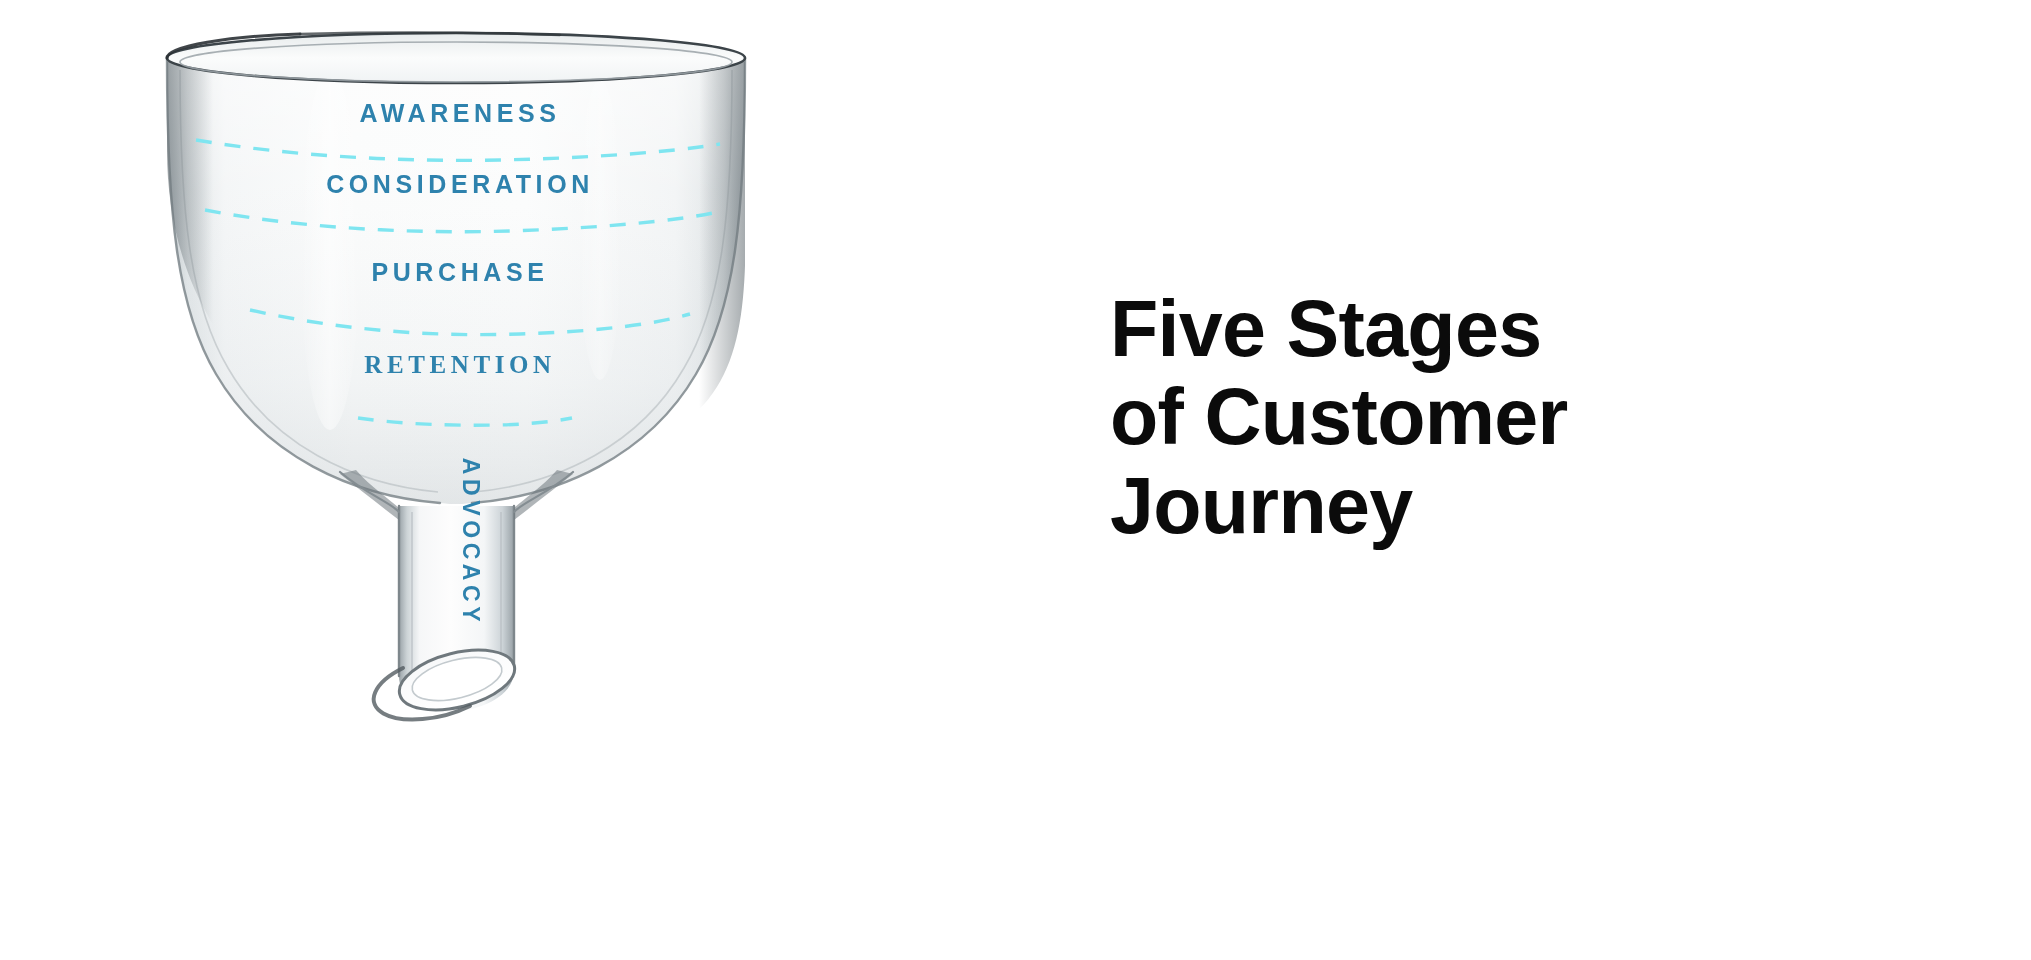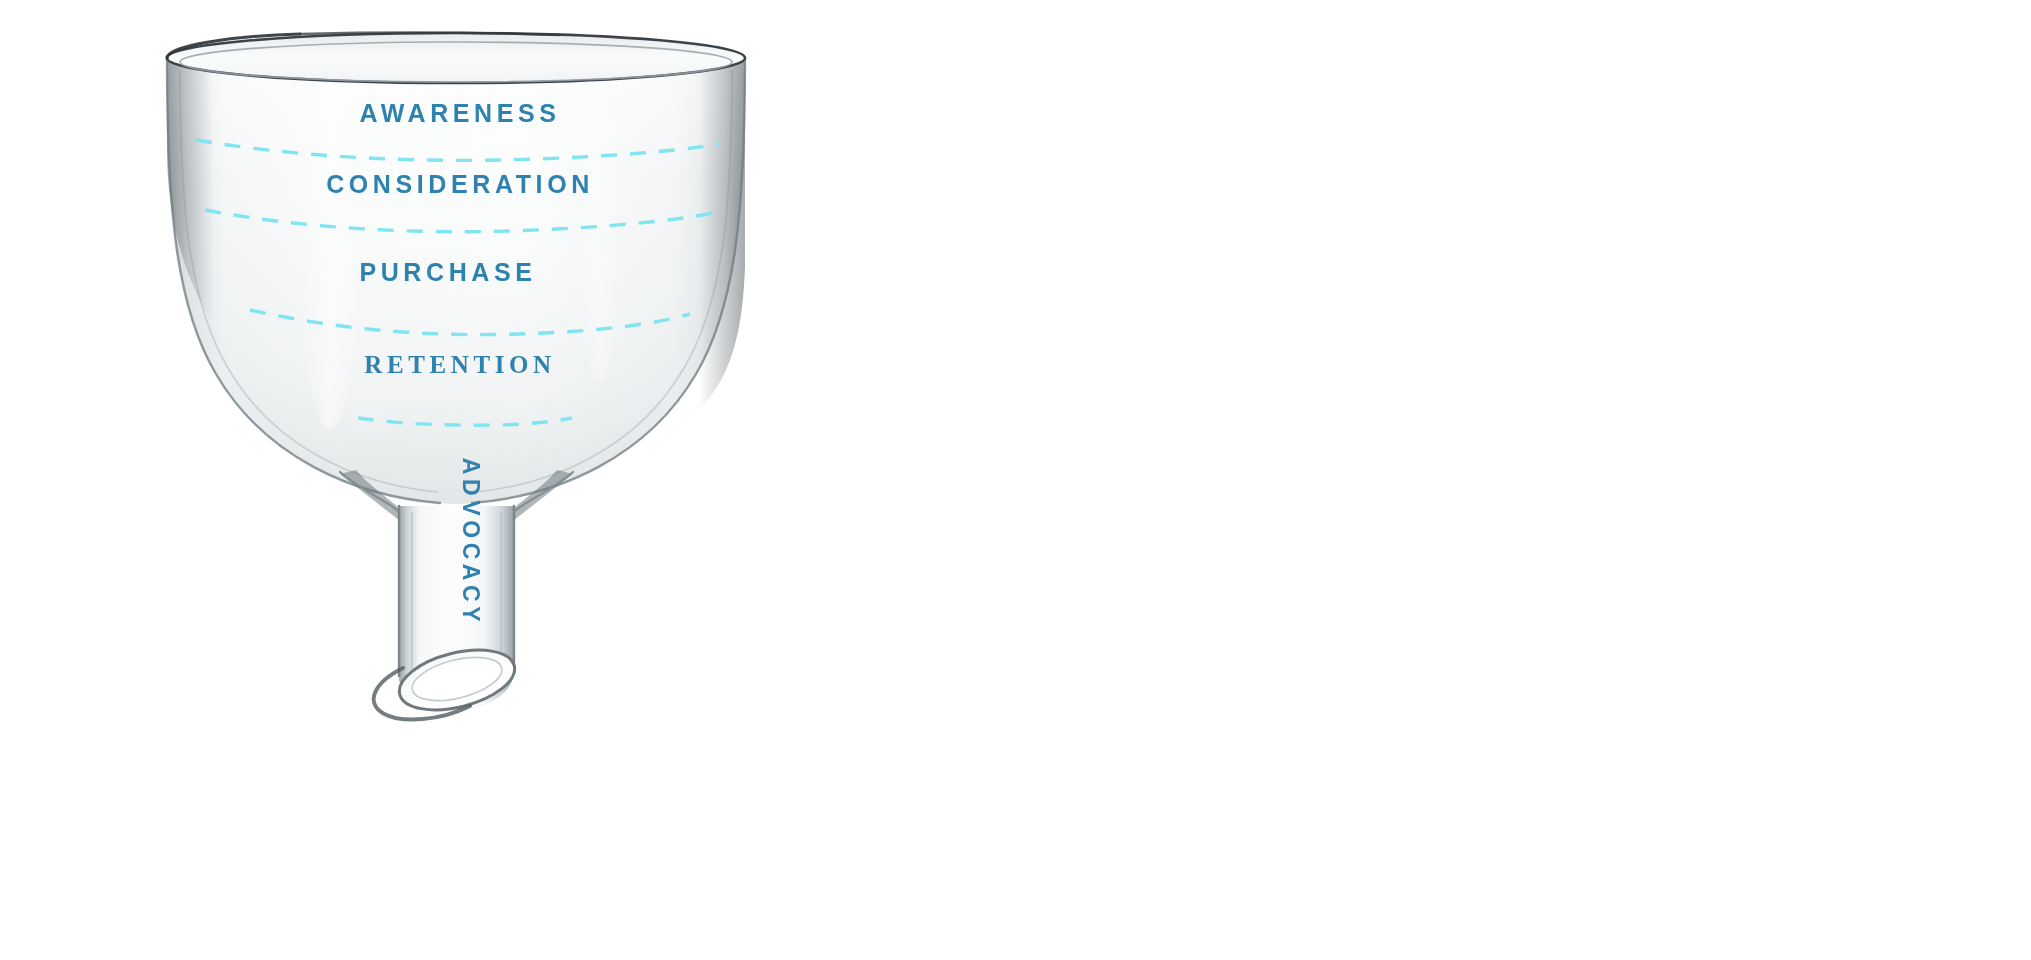--- a/index.html
+++ b/index.html
@@ -54,21 +54,21 @@
     text-align: center;
   }
   .stage-label.vert {
     font-size: 23px;
     letter-spacing: 4.6px;
     transform-origin: 50% 50%;
   }
 
   #stage-awareness     { left: 460px; top: 113px; text-align: right; }
   #stage-consideration { left: 460px; top: 184px; text-align: center; }
-  #stage-purchase      { left: 448px; top: 272px; }
+  #stage-purchase      { left: 460px; top: 272px; }
   #stage-retention     { left: 460px; top: 365px; font-family: Liberation Serif, serif; }
 
   
   #stage-advocacy {
     left: 470px;
     top: 542px;
     width: 0;
     height: 0;
   }
   #stage-advocacy .vert-inner {
@@ -361,14 +361,19 @@
 
     <div class="stage-label horiz" id="stage-purchase">PURCHASE</div>
 
     <div class="stage-label horiz" id="stage-retention">RETENTION</div>
 
     <div class="stage-label vert" id="stage-advocacy">
       <span class="vert-inner">ADVOCACY</span>
     </div>
   </div>
 
+  <div id="headline-block">
+    <h1 id="headline">Five Stages
+of Customer
+Journey</h1>
+  </div>
 
 </div>
 
 </body></html>

